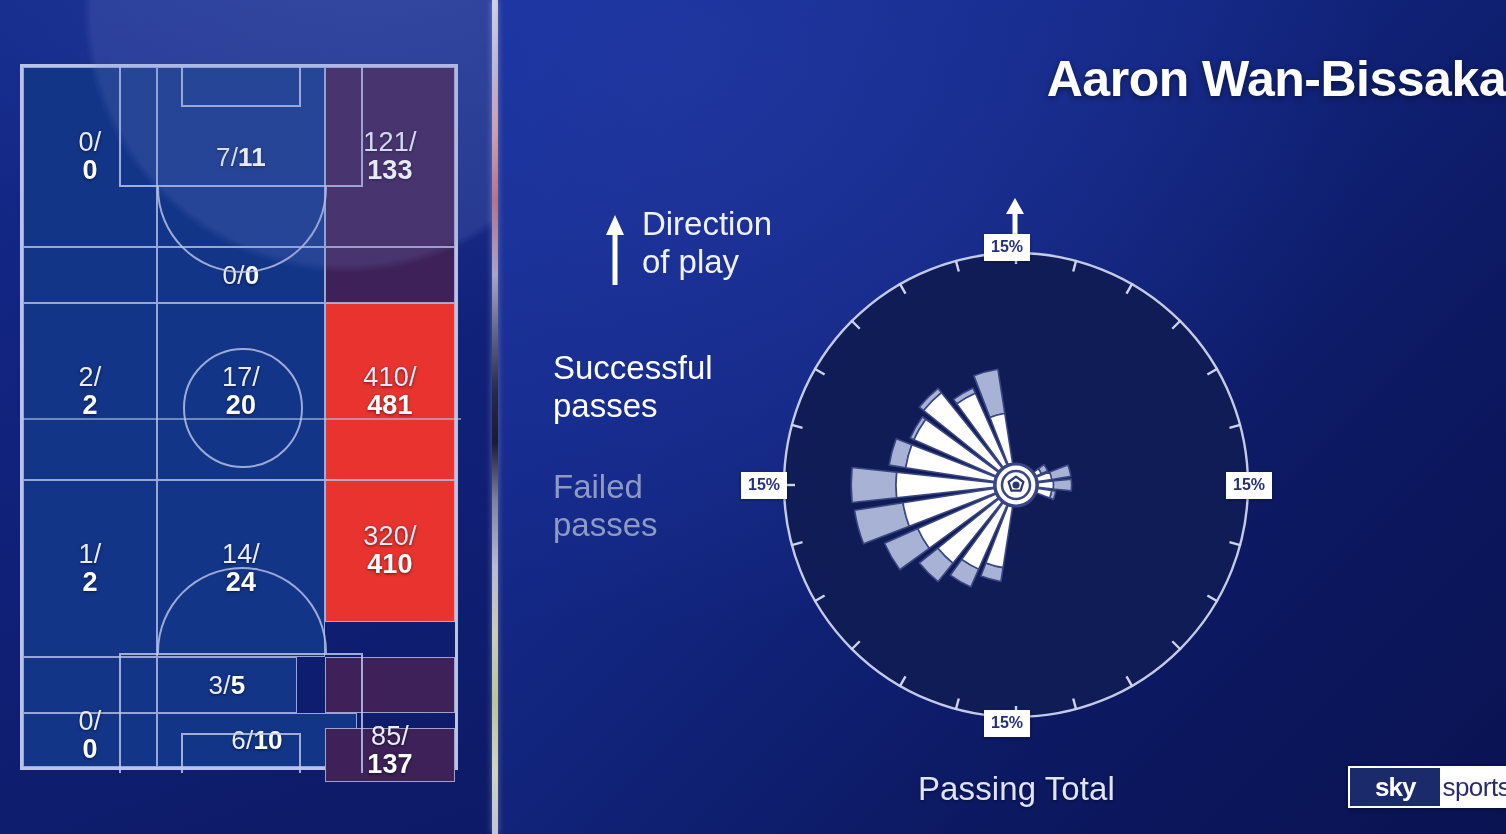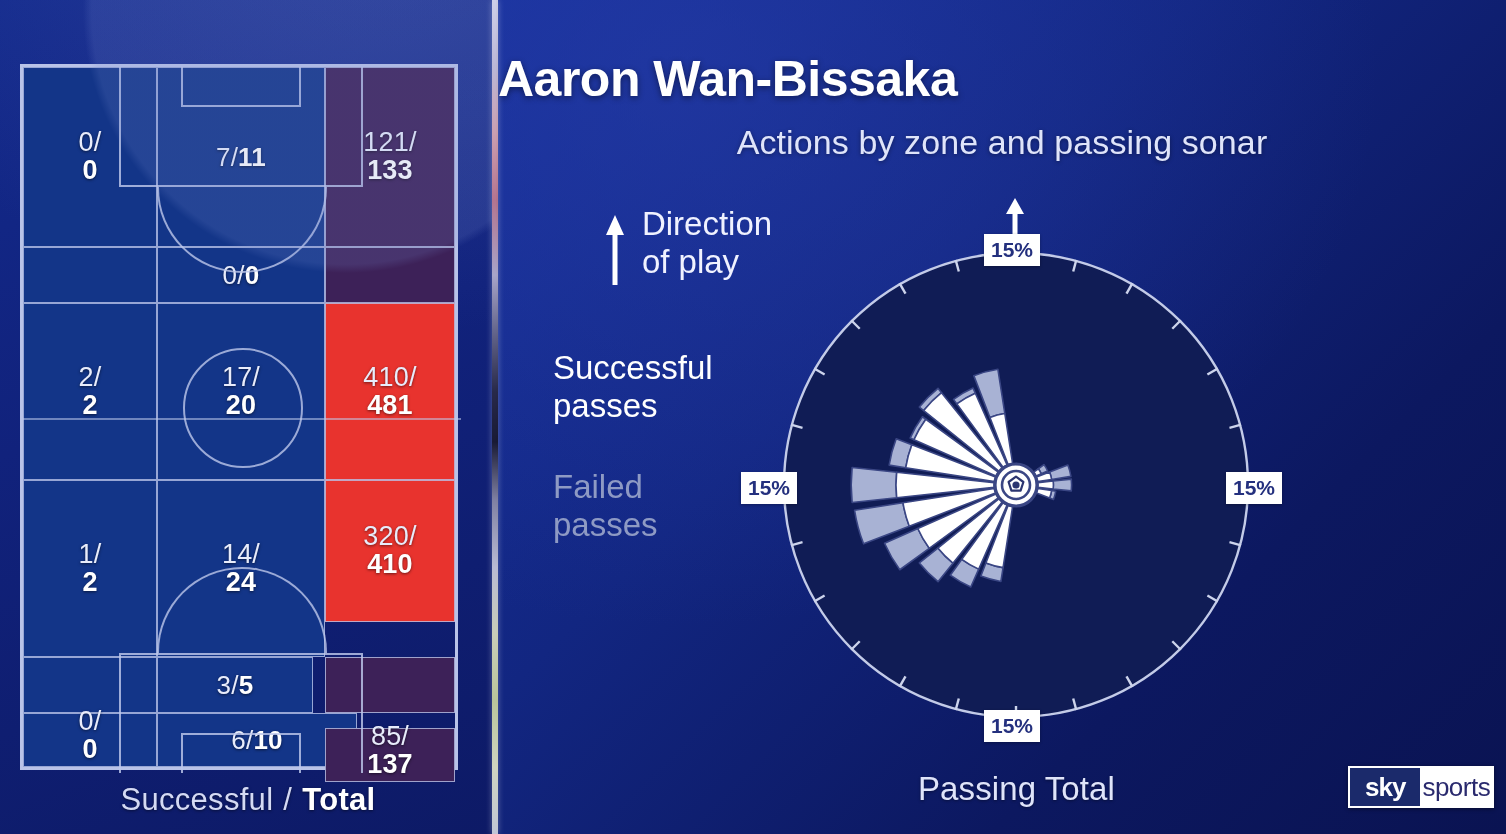--- a/index.html
+++ b/index.html
@@ -87,21 +87,21 @@
   .pitch-footer{
     position:absolute;left:0;top:782px;width:496px;
     text-align:center;font-size:31px;color:#d4daf4;letter-spacing:.3px;
     text-shadow:0 1px 3px rgba(0,0,0,.5);
   }
   .pitch-footer b{color:#ffffff;font-weight:700;}
   .pitch-footer .sl{padding:0 10px;}
 
   
   .r-title{
-    position:absolute;left:0;top:50px;width:1008px;text-align:left;
+    position:absolute;left:0;top:50px;width:1008px;text-align:right;
     font-size:50px;font-weight:700;letter-spacing:-0.5px;color:#ffffff;
     text-shadow:0 2px 6px rgba(0,0,0,.45);
   }
   .r-sub{
     position:absolute;left:0;top:123px;width:1008px;text-align:center;
     font-size:34px;font-weight:400;color:#dfe4fa;letter-spacing:.1px;
     text-shadow:0 1px 4px rgba(0,0,0,.4);
   }
 
   
@@ -112,21 +112,21 @@
   .lg-dir{font-size:33px;line-height:1.14;color:#f0f2ff;}
   .lg-succ{margin-top:62px;font-size:33px;line-height:1.14;color:#ffffff;}
   .lg-fail{margin-top:44px;font-size:33px;line-height:1.14;color:#8e9ac4;}
 
   
   .sonar-wrap{position:absolute;left:258px;top:195px;width:520px;height:560px;}
   .sonar-wrap svg{display:block;overflow:visible;}
 
   .tick-label{
     position:absolute;background:#ffffff;color:#24307e;
-    font-size:21px;font-weight:700;line-height:1;
+    font-size:16px;font-weight:700;line-height:1;
     padding:5px 7px 6px 7px;white-space:nowrap;
     box-shadow:0 1px 3px rgba(0,0,0,.3);
   }
   .tl-top{left:228px;top:39px;}
   .tl-bottom{left:228px;top:515px;}
   .tl-left{left:-15px;top:277px;}
   .tl-right{left:470px;top:277px;}
 
   .dir-arrow-top{position:absolute;left:246px;top:3px;}
 
@@ -138,21 +138,21 @@
 
   
   .sky-logo{
     position:absolute;left:1348px;top:766px;
     display:flex;align-items:stretch;height:38px;
     border:2px solid #ffffff;background:#1b2a6b;
     box-shadow:0 1px 4px rgba(0,0,0,.45);
   }
   .sky-a{
     display:flex;align-items:center;justify-content:center;
-    padding:0 15px;color:#ffffff;font-weight:700;font-size:26px;
+    padding:0 25px;color:#ffffff;font-weight:700;font-size:26px;
     letter-spacing:-1px;background:#1b2a6b;
   }
   .sky-b{
     display:flex;align-items:center;justify-content:center;
     padding:0 2px;color:#2a2a6e;font-weight:400;font-size:26px;
     letter-spacing:-0.5px;background:#ffffff;
   }
 </style>
 </head>
 <body>
@@ -230,21 +230,21 @@
 
       <div class="zone z-red" style="left:302px;top:413px;width:130px;height:142px;">
         <div class="zlabel">
           <span class="succ">320/</span><br>
           <span class="tot">410</span>
         </div>
       </div>
 
       <div class="zone z-blue" style="left:0;top:590px;width:134px;height:56px;"></div>
 
-      <div class="zone z-blue" style="left:134px;top:590px;width:156px;height:56px;">
+      <div class="zone z-blue" style="left:134px;top:590px;width:140px;height:56px;">
         <div class="zlabel inline">
           <span class="succ">3/</span><span class="tot">5</span>
         </div>
       </div>
 
       <div class="zone z-purple" style="left:302px;top:590px;width:130px;height:56px;"></div>
 
       <div class="zone z-blue" style="left:0;top:646px;width:134px;height:54px;">
         <div class="zlabel" style="position:relative;top:-4px;">
           <span class="succ">0/</span><br>
@@ -268,31 +268,27 @@
       <div class="halfway"></div>
       <div class="centre-circle"></div>
       <div class="pl goalbox-top"></div>
       <div class="pl sixyard-top"></div>
       <div class="pl goalbox-bot"></div>
       <div class="pl sixyard-bot"></div>
       <div class="arc arc-top"></div>
       <div class="arc arc-bot"></div>
     </div>
 
-    <div class="pitch-footer">
-      <span>Successful</span><span class="sl">/</span><b>Total</b>
-    </div>
   </div>
 
   <div class="divider"></div>
 
   <div class="panel-right">
 
     <div class="r-title">Aaron Wan-Bissaka</div>
-    <div class="r-sub">Actions by zone and passing sonar</div>
 
     <div class="legend">
       <div class="lg-row">
         <span class="lg-arrow">
           <svg width="22" height="74" viewBox="0 0 22 74">
             <path d="M11 2 L20 22 L13.5 22 L13.5 72 L8.5 72 L8.5 22 L2 22 Z" fill="#ffffff"></path>
           </svg>
         </span>
         <span class="lg-dir">
           <span>Direction</span><br>

